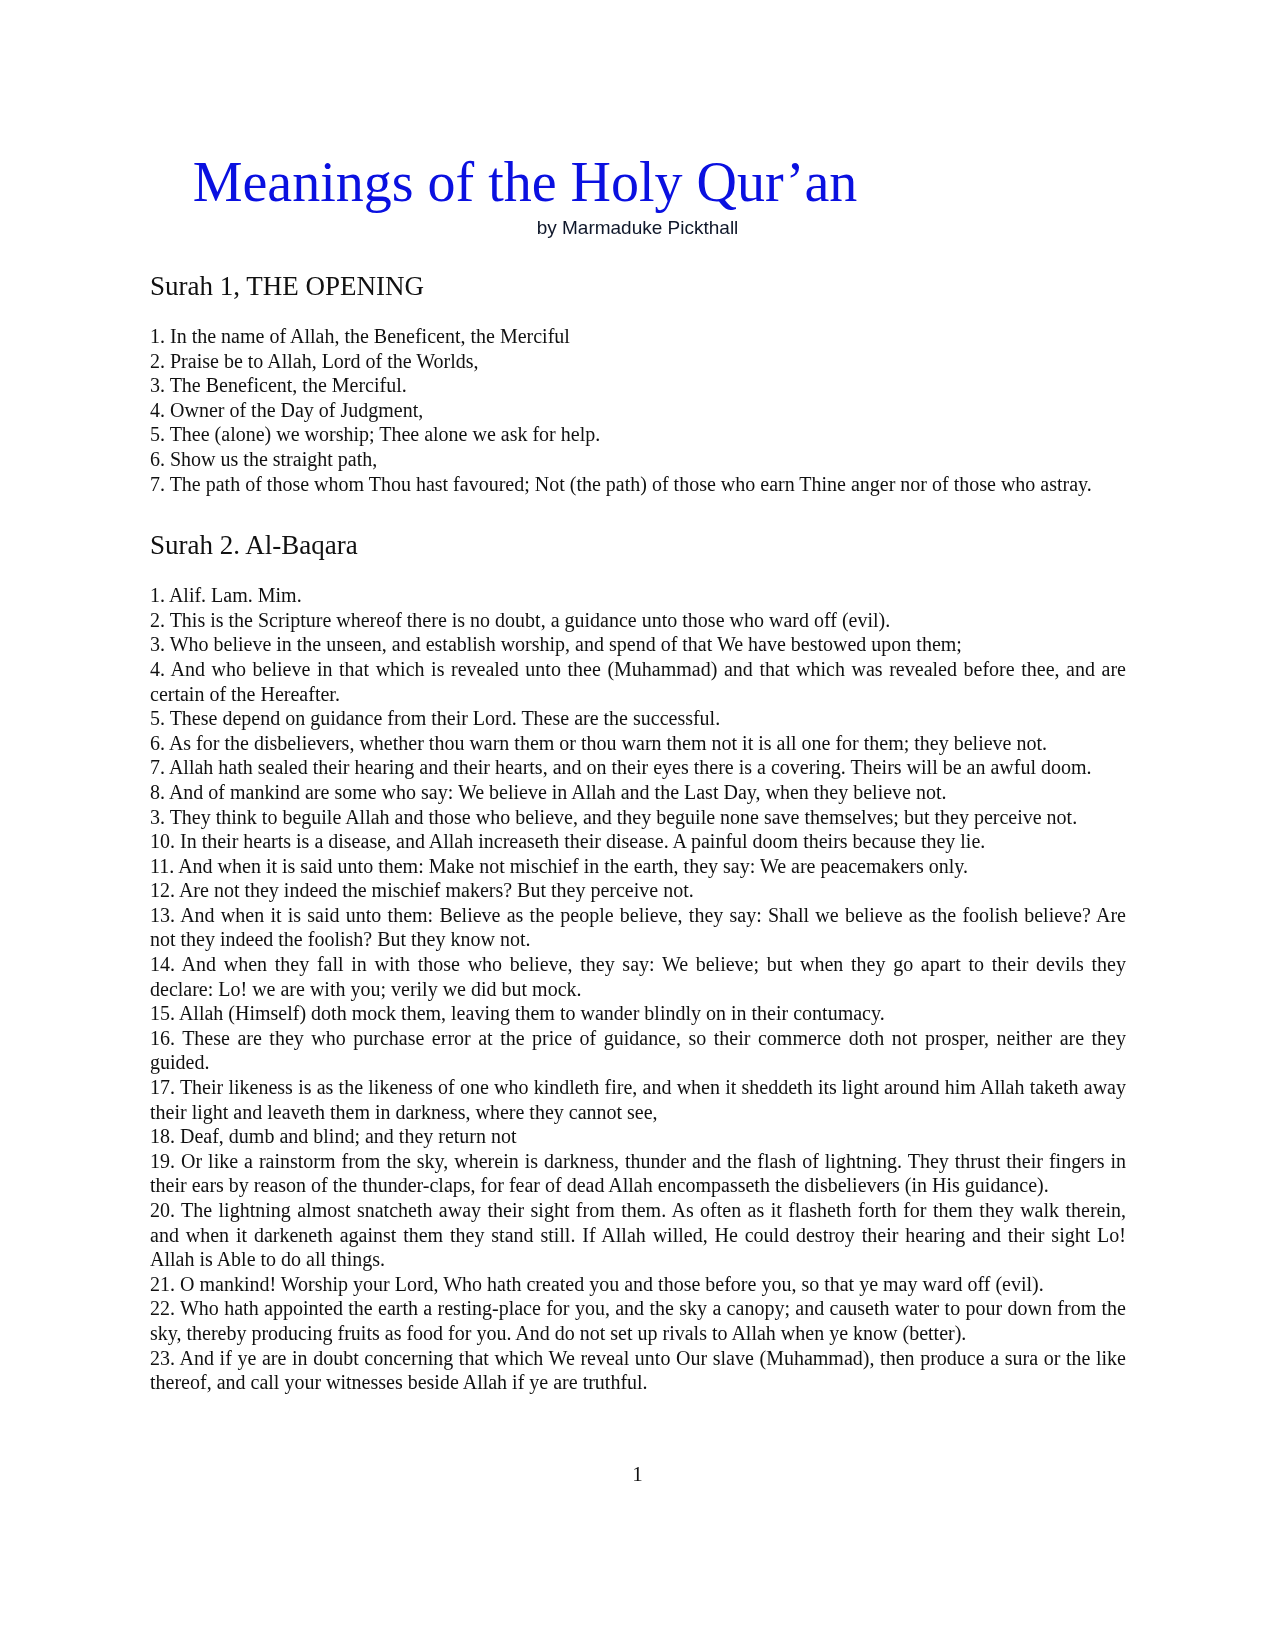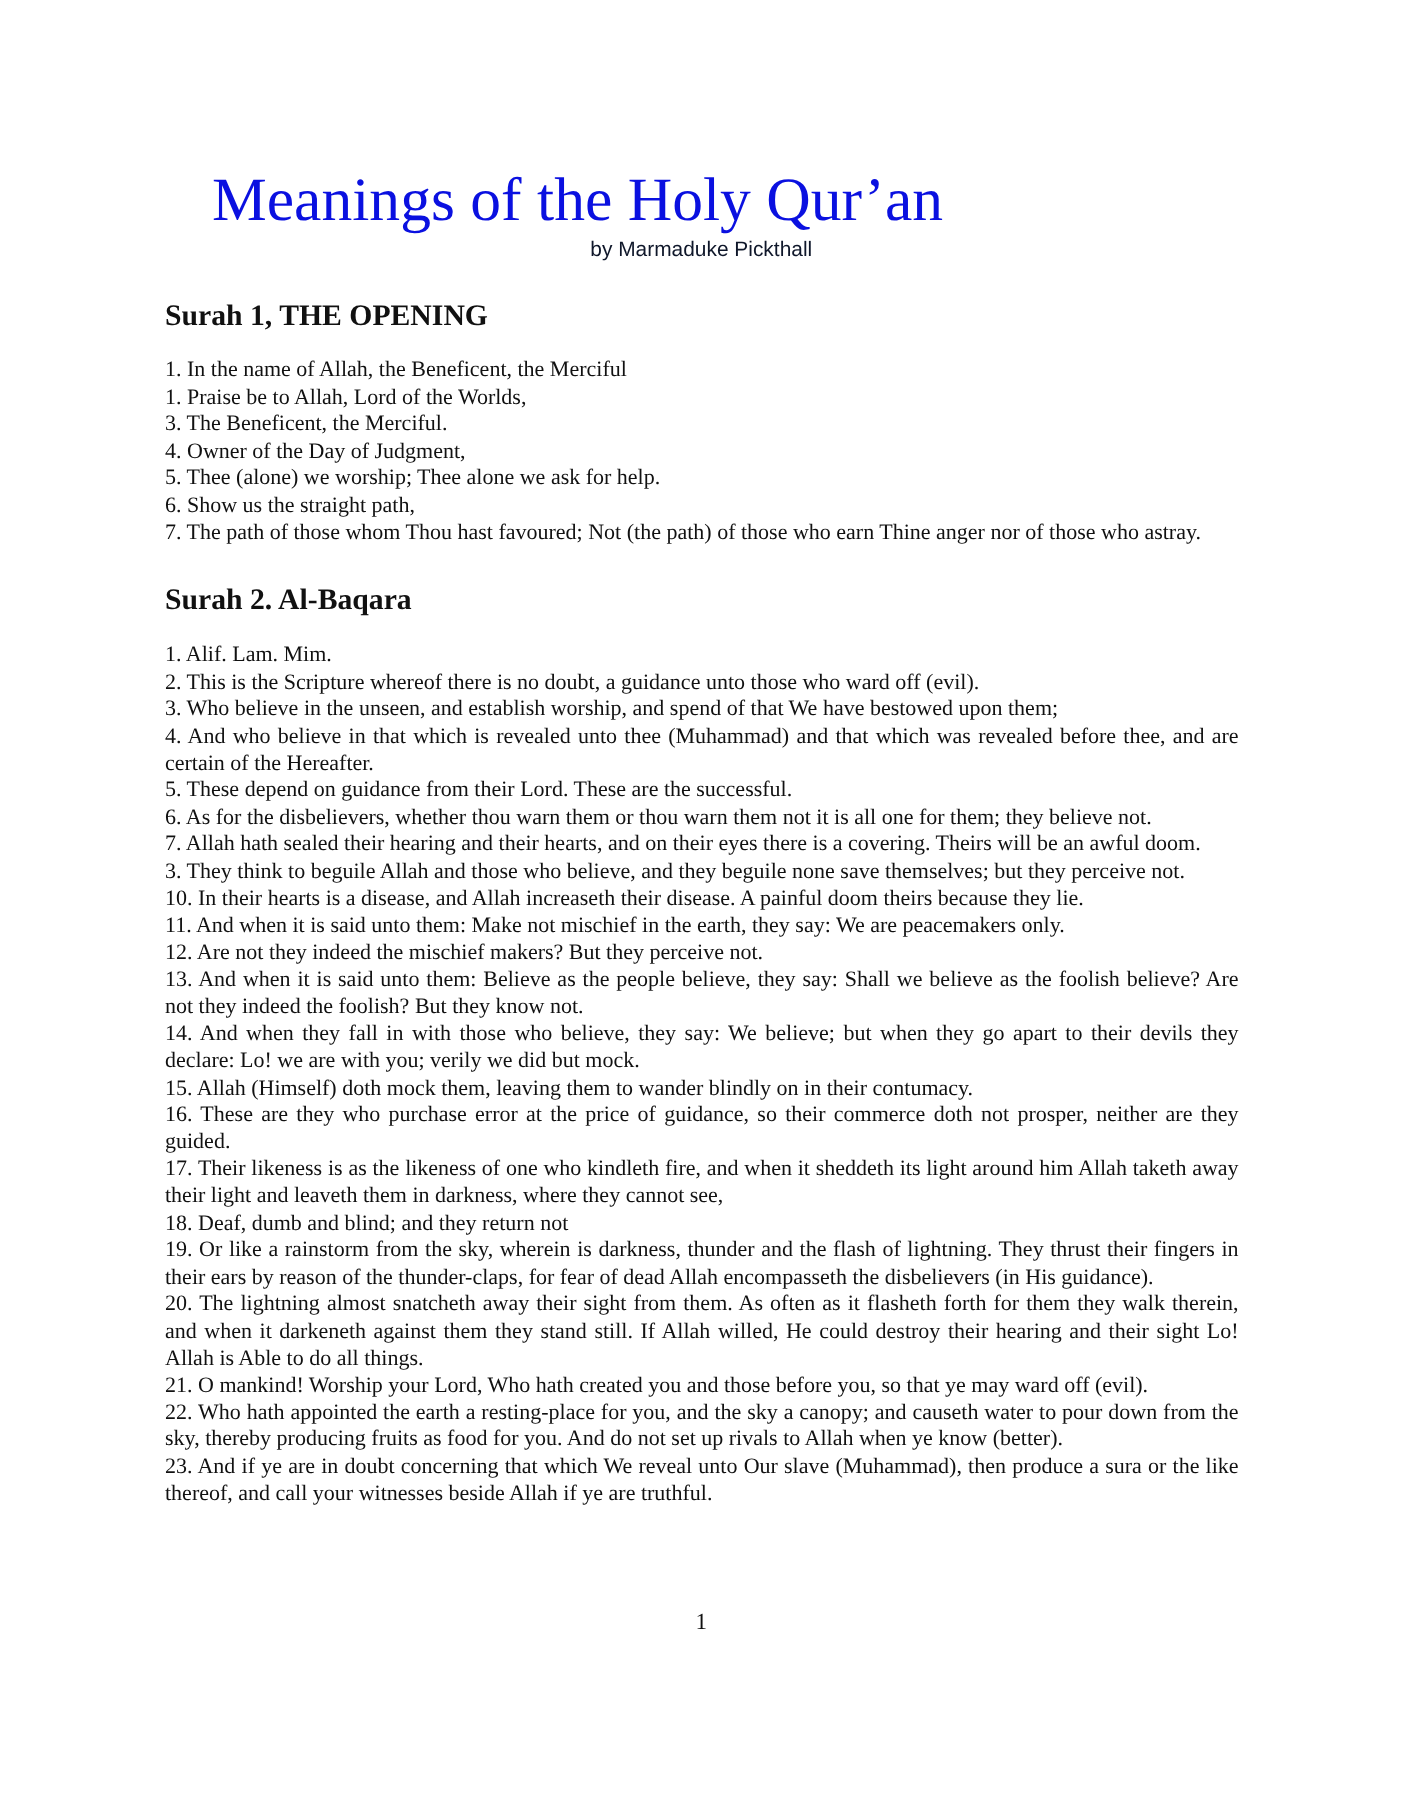--- a/index.html
+++ b/index.html
@@ -45,21 +45,21 @@
       margin: 0;
     }
     .content {
       position: absolute;
       left: 150px;
       top: 270px;
       width: 976px;
     }
     .surah-heading {
       font-family: "Liberation Serif", serif;
-      font-weight: bold;
+      font-weight: normal;
       font-size: 27px;
       line-height: 32px;
       margin: 0;
       color: #111111;
     }
     .surah + .surah { margin-top: 33px; }
     .verses {
       margin: 22px 0 0 0;
       padding: 0;
       list-style: none;
@@ -91,39 +91,40 @@
 
   <h1 class="title">Meanings of the Holy Qur’an</h1>
   <div class="subtitle">by Marmaduke Pickthall</div>
 
   <div class="content">
 
     <section class="surah">
       <h2 class="surah-heading">Surah 1, THE OPENING</h2>
       <ul class="verses">
         <li class="verse">1. In the name of Allah, the Beneficent, the Merciful</li>
-        <li class="verse">1. Praise be to Allah, Lord of the Worlds,</li>
+        <li class="verse">2. Praise be to Allah, Lord of the Worlds,</li>
         <li class="verse">3. The Beneficent, the Merciful.</li>
         <li class="verse">4. Owner of the Day of Judgment,</li>
         <li class="verse">5. Thee (alone) we worship; Thee alone we ask for help.</li>
         <li class="verse">6. Show us the straight path,</li>
         <li class="verse">7. The path of those whom Thou hast favoured; Not (the path) of those who earn Thine anger nor of those who astray.</li>
       </ul>
     </section>
 
     <section class="surah">
       <h2 class="surah-heading">Surah 2. Al-Baqara</h2>
       <ul class="verses">
         <li class="verse">1. Alif. Lam. Mim.</li>
         <li class="verse">2. This is the Scripture whereof there is no doubt, a guidance unto those who ward off (evil).</li>
         <li class="verse">3. Who believe in the unseen, and establish worship, and spend of that We have bestowed upon them;</li>
         <li class="verse">4. And who believe in that which is revealed unto thee (Muhammad) and that which was revealed before thee, and are certain of the Hereafter.</li>
         <li class="verse">5. These depend on guidance from their Lord. These are the successful.</li>
         <li class="verse">6. As for the disbelievers, whether thou warn them or thou warn them not it is all one for them; they believe not.</li>
         <li class="verse">7. Allah hath sealed their hearing and their hearts, and on their eyes there is a covering. Theirs will be an awful doom.</li>
+        <li class="verse">8. And of mankind are some who say: We believe in Allah and the Last Day, when they believe not.</li>
         <li class="verse">3. They think to beguile Allah and those who believe, and they beguile none save themselves; but they perceive not.</li>
         <li class="verse">10. In their hearts is a disease, and Allah increaseth their disease. A painful doom theirs because they lie.</li>
         <li class="verse">11. And when it is said unto them: Make not mischief in the earth, they say: We are peacemakers only.</li>
         <li class="verse">12. Are not they indeed the mischief makers? But they perceive not.</li>
         <li class="verse">13. And when it is said unto them: Believe as the people believe, they say: Shall we believe as the foolish believe? Are not they indeed the foolish? But they know not.</li>
         <li class="verse">14. And when they fall in with those who believe, they say: We believe; but when they go apart to their devils they declare: Lo! we are with you; verily we did but mock.</li>
         <li class="verse">15. Allah (Himself) doth mock them, leaving them to wander blindly on in their contumacy.</li>
         <li class="verse">16. These are they who purchase error at the price of guidance, so their commerce doth not prosper, neither are they guided.</li>
         <li class="verse">17. Their likeness is as the likeness of one who kindleth fire, and when it sheddeth its light around him Allah taketh away their light and leaveth them in darkness, where they cannot see,</li>
         <li class="verse">18. Deaf, dumb and blind; and they return not</li>

